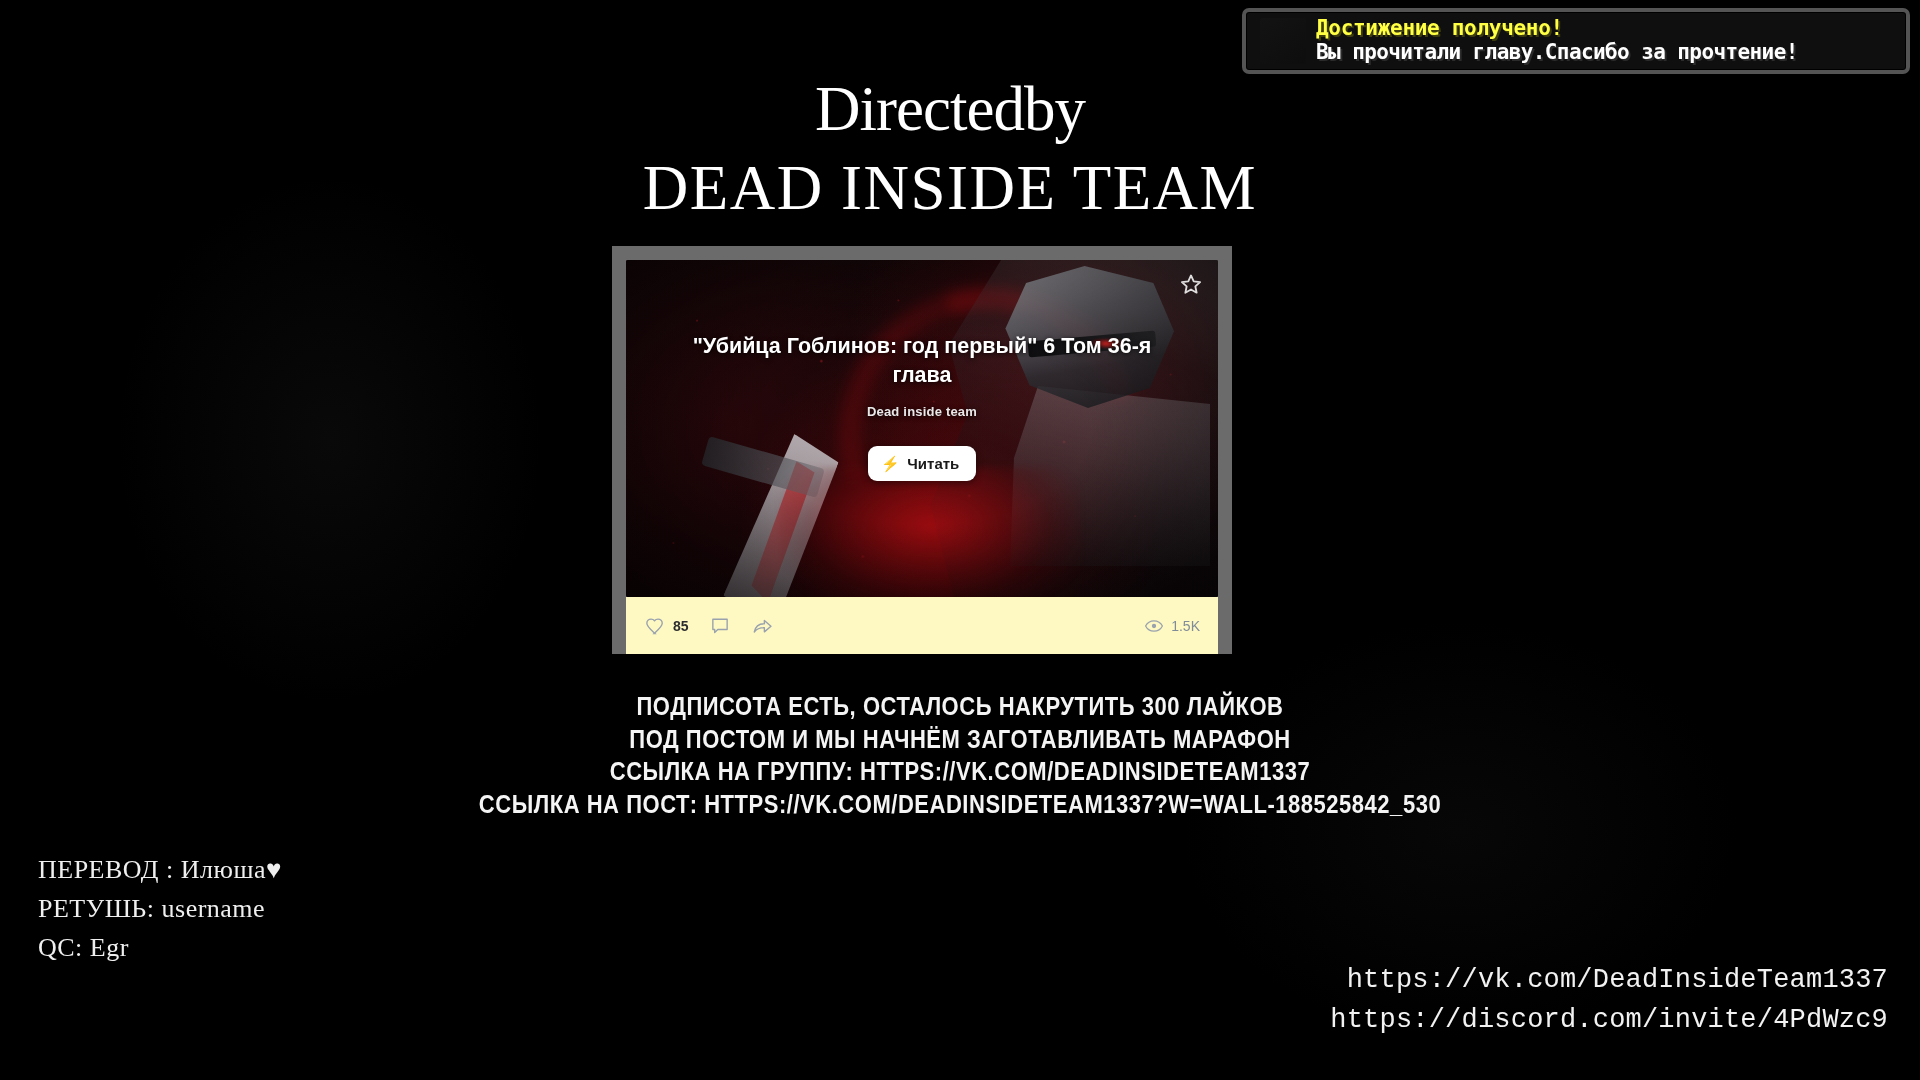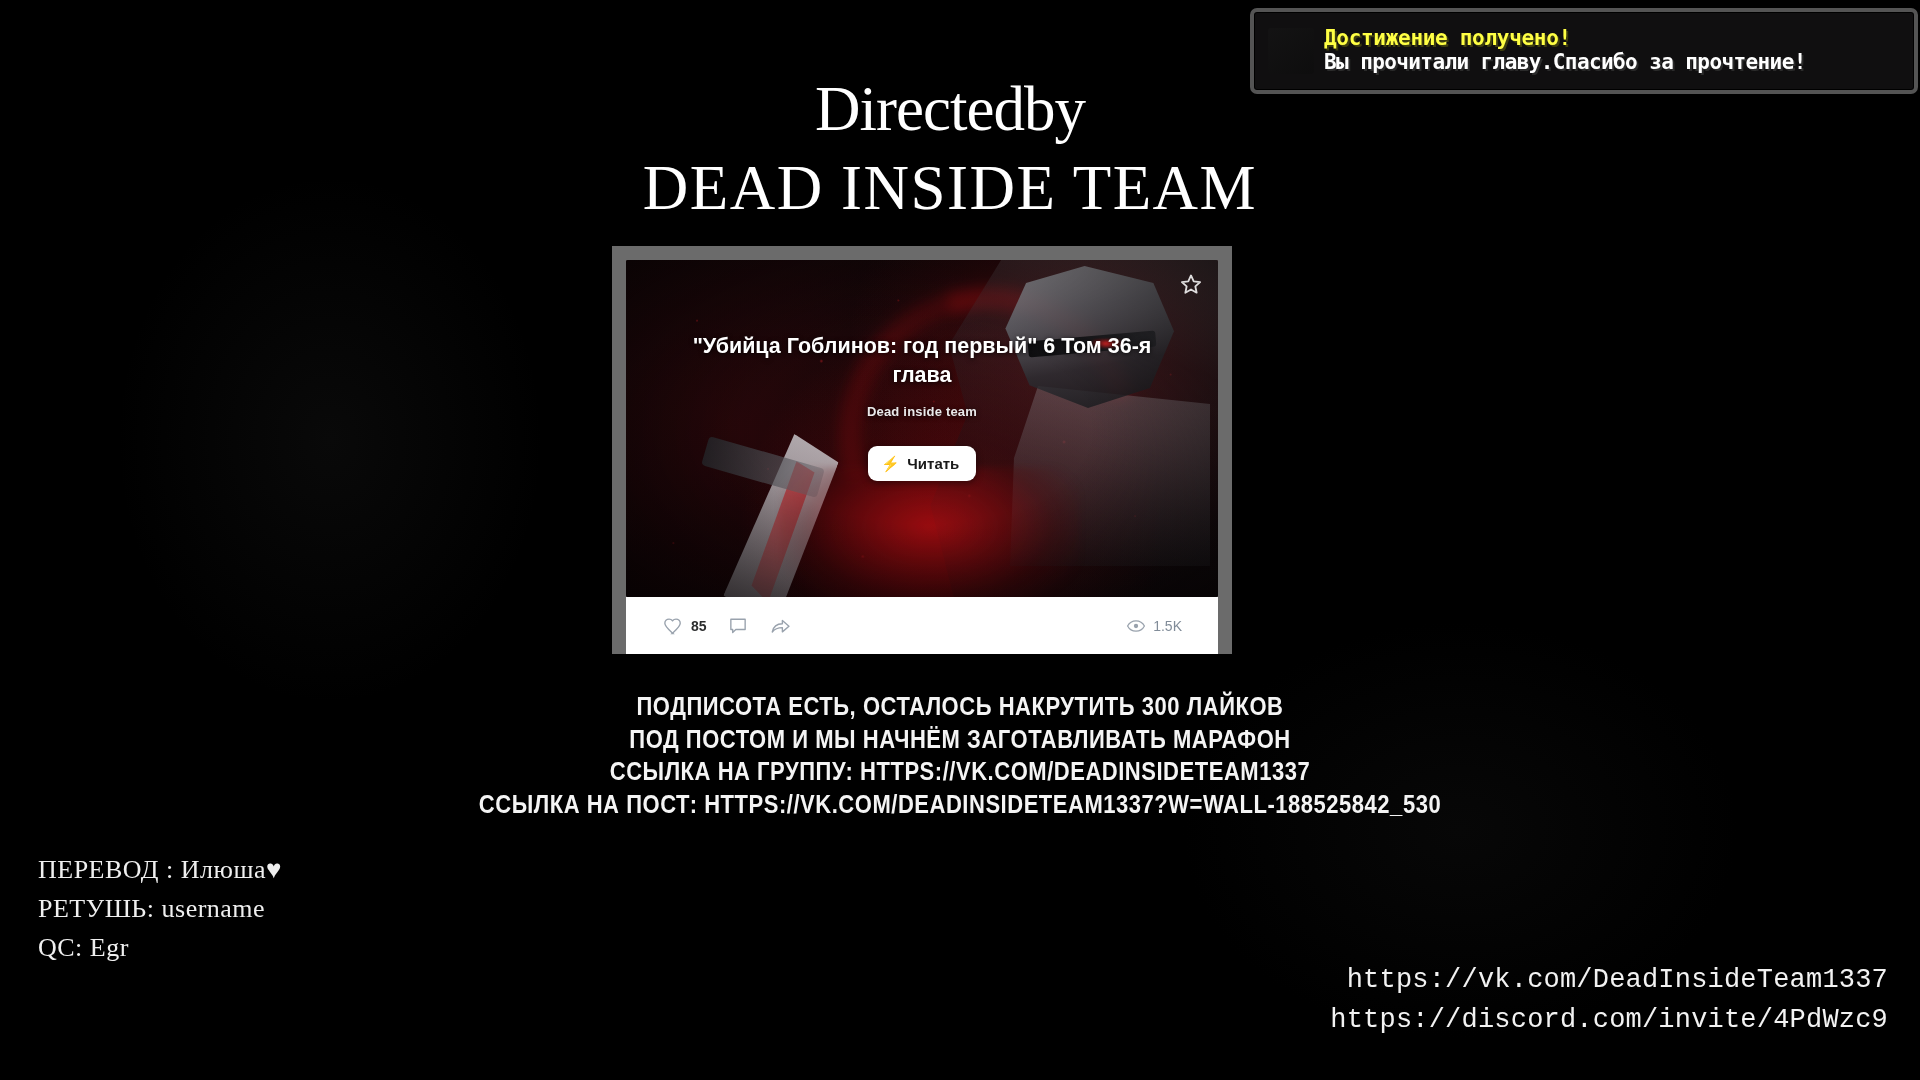--- a/index.html
+++ b/index.html
@@ -29,29 +29,28 @@
   }
   .bg-artifact.a2 {
     left:1180px; top:620px; width:560px; height:420px;
     background:radial-gradient(ellipse at center, #070707 0%, #000 70%);
   }
 
   
   #achievement-toast {
     position:absolute;
     left:1242px; top:8px;
-    width:668px; height:86px;
+    width:668px; height:66px;
     background:#100f10;
     border:4px solid #545454;
     border-radius:7px;
     display:flex;
     align-items:center;
     padding:0 0 0 14px;
     box-shadow:0 0 0 1px #000 inset;
-    margin-left:8px;
   }
   #achievement-toast .toast-icon-slot {
     width:46px; height:46px;
     flex:0 0 46px;
     background:linear-gradient(145deg,#161616,#0c0c0c);
     border-radius:3px;
     opacity:.55;
     margin-right:10px;
   }
   #achievement-toast .toast-text {
@@ -294,24 +293,24 @@
     font-size:15px;
     line-height:1;
     color:#111;
   }
 
   
   #vk-action-bar {
     width:592px;
     height:65px;
     margin-top:0;
-    background:#ffffff;
+    background:#fef9c3;
     display:flex;
     align-items:center;
-    padding:0 36px;
+    padding:0 18px;
   }
   .action-group { display:flex; align-items:center; gap:20px; }
   .action-item {
     display:flex;
     align-items:center;
     gap:7px;
     cursor:pointer;
   }
   .action-count {
     font-family:"Liberation Sans", sans-serif;

